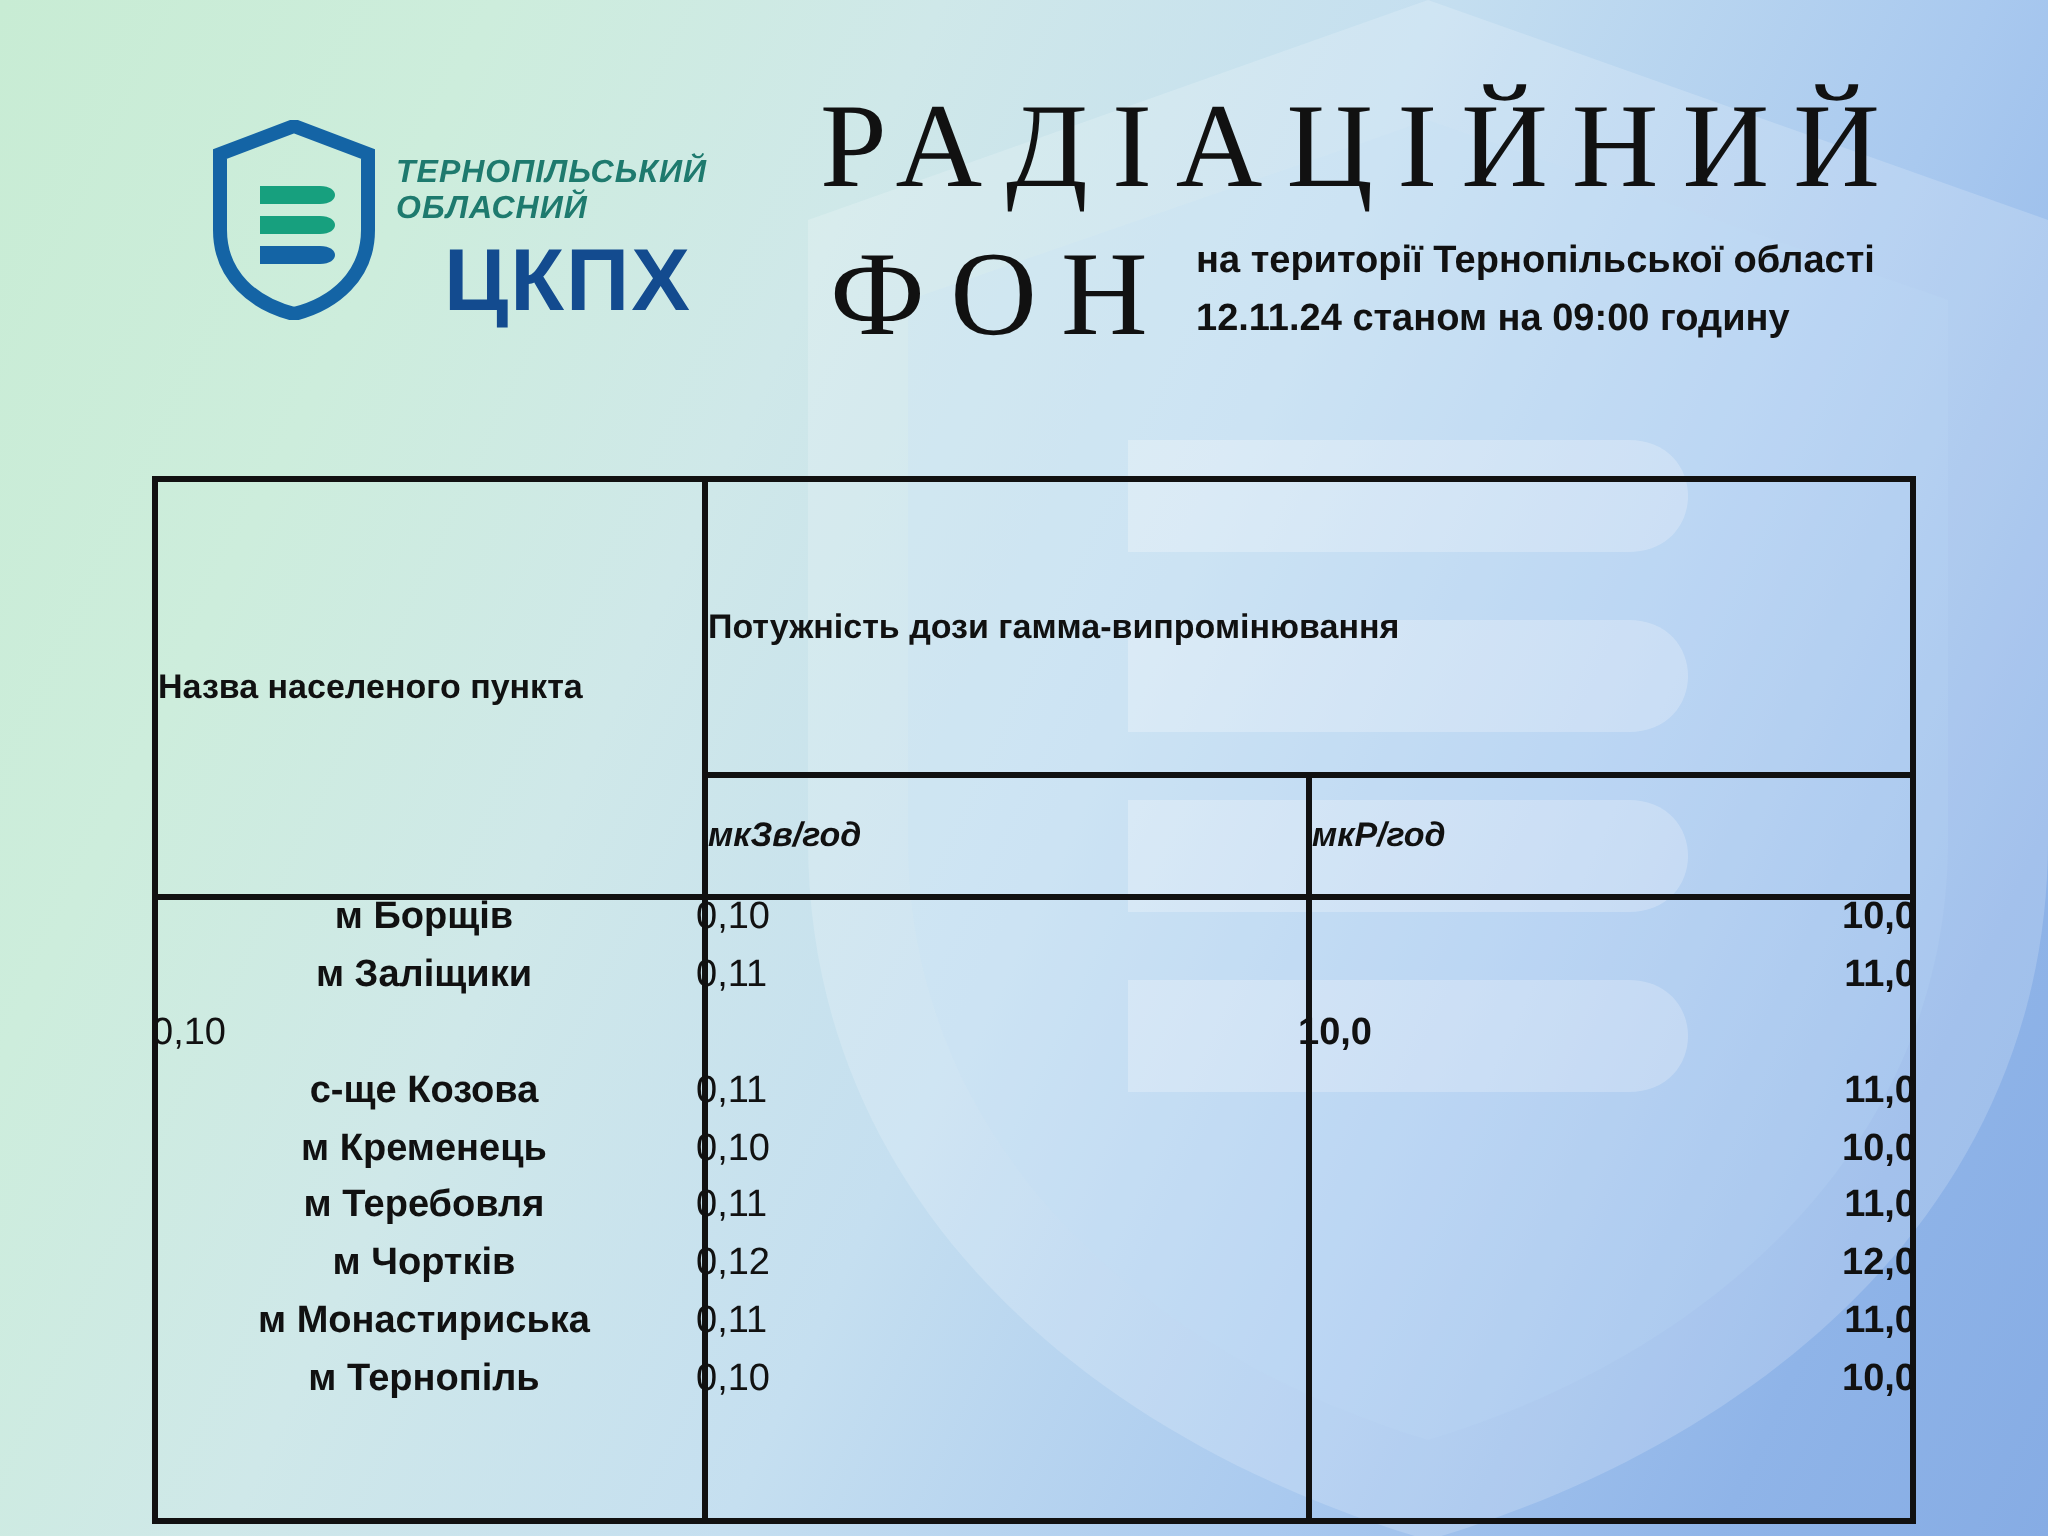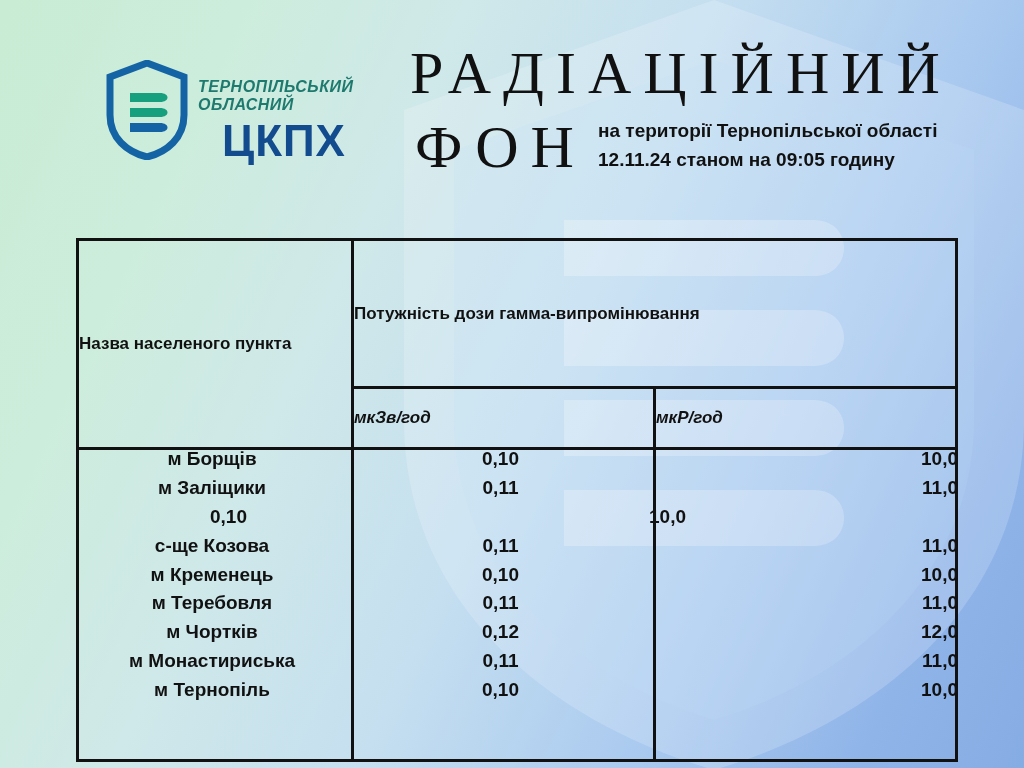--- a/index.html
+++ b/index.html
@@ -143,23 +143,22 @@
   }
   .cell-name {
     width: 272px;
     text-align: center;
     font-size: 19px;
     font-weight: bold;
     color: #111;
   }
   .cell-msv {
     width: 305px;
-    text-align: center;
-    font-size: 19px;
-    font-weight: bold;
+    font-size: 19px;
+    font-weight: normal;
     color: #111;
   }
   .cell-mkr {
     width: 305px;
     text-align: right;
     font-size: 19px;
     font-weight: bold;
     color: #111;
   }
 </style>
@@ -190,21 +189,21 @@
     </svg>
     <div class="logo-text-top">
       <div>ТЕРНОПІЛЬСЬКИЙ</div>
       <div>ОБЛАСНИЙ</div>
     </div>
     <div class="logo-text-main">ЦКПХ</div>
   </div>
 
   <div class="title-main">РАДІАЦІЙНИЙ</div>
   <div class="title-line2">ФОН</div>
-  <div class="subtitle">на території Тернопільської області 12.11.24 станом на 09:05 годину</div>
+  <div class="subtitle">на території Тернопільської області 12.11.24 станом на 09:00 годину</div>
 
   <table class="radtable">
     <tbody>
         <tr>
       <td class="col-name head-cell" rowspan="2">Назва населеного пункта</td>
       <td class="head-cell" colspan="2">Потужність дози гамма-випромінювання</td>
     </tr>
     <tr>
       <td class="col-msv unit-cell">мкЗв/год</td>
       <td class="col-mkr unit-cell">мкР/год</td>

